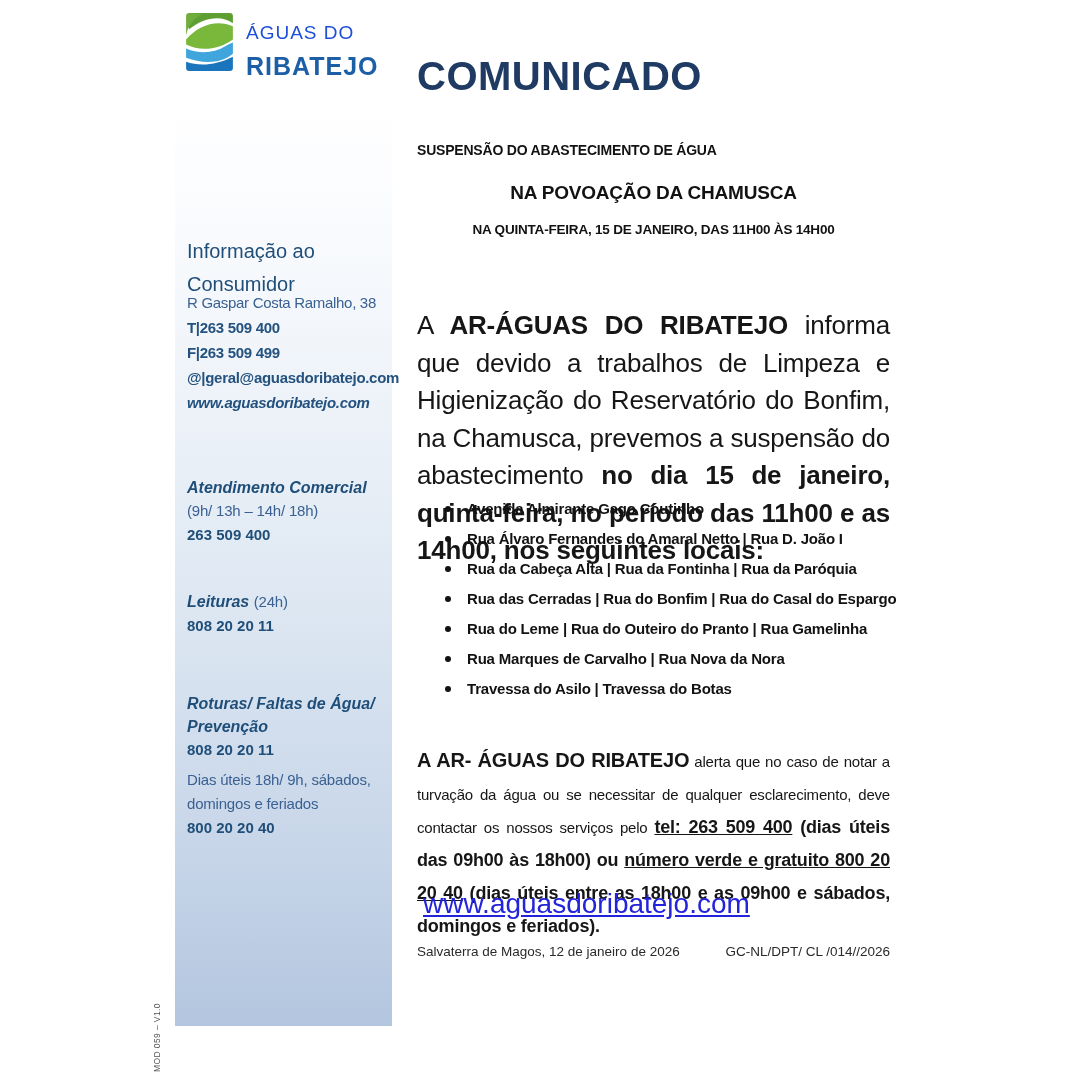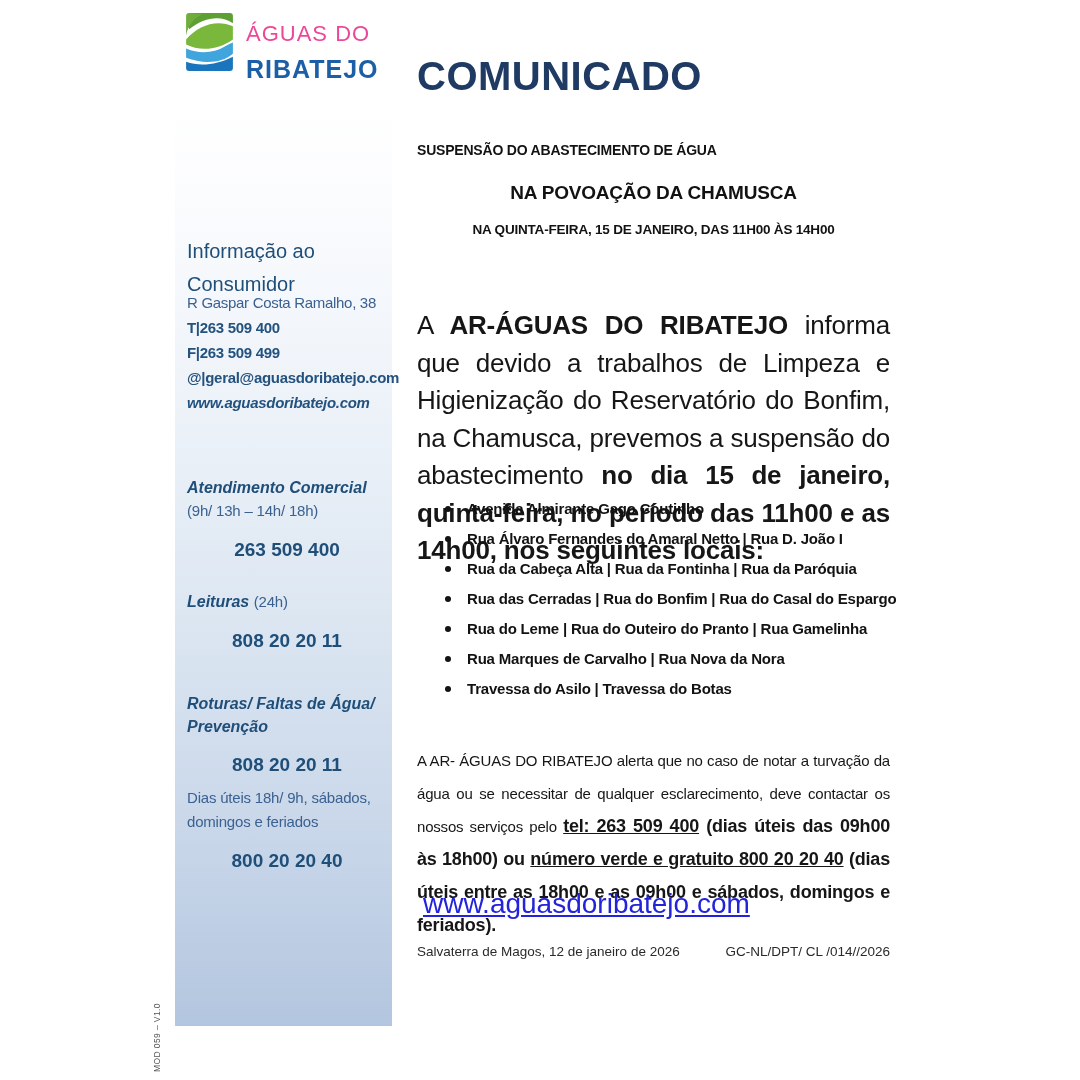--- a/index.html
+++ b/index.html
@@ -3,57 +3,57 @@
 <meta charset="utf-8">
 <style>
   html,body{margin:0;padding:0;background:#fff;}
   .page{position:relative;width:1080px;height:1080px;background:#ffffff;overflow:hidden;
         font-family:"Liberation Sans",sans-serif;color:#1a1a1a;}
 
   
   .logo-wrap{position:absolute;left:186px;top:13px;display:flex;gap:13px;align-items:flex-start;}
   .logo-icon{width:47px;height:58px;display:block;}
   .brand{padding-top:10px;line-height:1;}
-  .brand-line1{font-size:22px;letter-spacing:1px;color:#ec4899;font-weight:400;}
+  .brand-line1{font-size:19px;letter-spacing:1px;color:#1d4ed8;font-weight:400;}
   .brand-line2{font-size:25px;letter-spacing:1px;color:#1D5FA7;font-weight:700;margin-top:12px;}
   .doc-title{position:absolute;left:417px;top:27px;width:500px;text-align:left;
              font-size:40px;font-weight:700;color:#1F3A63;letter-spacing:.5px;}
 
   
   .sidebar{position:absolute;left:175px;top:100px;width:217px;height:926px;
            background:linear-gradient(180deg,#ffffff 0%,#fbfcfe 10%,#eef3f9 32%,#dde7f2 55%,#c8d6e9 80%,#b3c6df 100%);}
   .sb{position:absolute;left:12px;width:200px;}
   .sb-heading{top:118px;font-size:20px;line-height:33px;font-weight:400;color:#1F4E79;}
   .sb-contact{top:190px;font-size:15px;line-height:25px;color:#3A6191;letter-spacing:-.3px;}
   .sb-contact div{white-space:nowrap;}
   .sb-bold{font-weight:700;color:#24527F;}
   .sb-bolditalic{font-weight:700;font-style:italic;color:#24527F;}
   .sb-sec-title{font-size:16px;font-weight:700;font-style:italic;color:#1F4E79;line-height:23px;}
   .sb-hours{font-size:15px;color:#3A6191;line-height:24px;letter-spacing:-.2px;}
-  .sb-phone{text-align:center;font-size:19px;font-weight:700;color:#1F4E79;margin-top:16px;white-space:nowrap;}
+  .sb-phone{text-align:left;font-size:15px;font-weight:700;color:#1F4E79;margin-top:3px;white-space:nowrap;}
   .sb-commercial{top:376px;}
   .sb-leituras{top:490px;}
   .sb-roturas{top:592px;}
 
   
   .main{position:absolute;left:417px;top:0;width:473px;height:1080px;}
   .m-abs{position:absolute;left:0;width:473px;}
   .h-line1{top:142px;font-size:14px;font-weight:700;letter-spacing:-.2px;color:#121212;}
   .h-line2{top:182px;text-align:center;font-size:19px;font-weight:700;letter-spacing:-.2px;color:#121212;}
   .h-sub{top:222px;text-align:center;font-size:13.5px;font-weight:700;letter-spacing:-.2px;color:#121212;}
   .para1{top:281px;font-size:26px;line-height:37.5px;text-align:justify;letter-spacing:-.2px;color:#161616;}
   .para1 b{letter-spacing:-.2px;}
   .street-list{top:494px;list-style:none;margin:0;padding:0;}
   .street-list li{position:relative;padding-left:50px;line-height:30px;font-weight:700;
                   font-size:15px;letter-spacing:-.2px;white-space:nowrap;color:#121212;}
   .street-list li::before{content:"";position:absolute;left:28px;top:12px;width:6px;height:6px;
                   border-radius:50%;background:#121212;}
   .para2{top:728px;line-height:33px;text-align:justify;color:#161616;}
   .t-sm{font-size:15px;letter-spacing:-.2px;}
-  .t-smb{font-size:15px;font-weight:400;letter-spacing:-.2px;}
+  .t-smb{font-size:20px;font-weight:700;letter-spacing:-.2px;}
   .t-bg{font-size:18px;font-weight:700;letter-spacing:-.2px;}
   .t-u{text-decoration:underline;}
   .site-link{top:888px;left:6px;font-size:28px;color:#2323DB;text-decoration:underline;white-space:nowrap;}
   .foot{top:944px;display:flex;justify-content:space-between;font-size:13.5px;color:#2a2a2a;}
 
   
   .mod-label{position:absolute;left:152px;top:1002px;font-size:8.5px;color:#555;
              writing-mode:vertical-rl;transform:rotate(180deg);letter-spacing:.4px;height:70px;}
 </style>
 </head>

